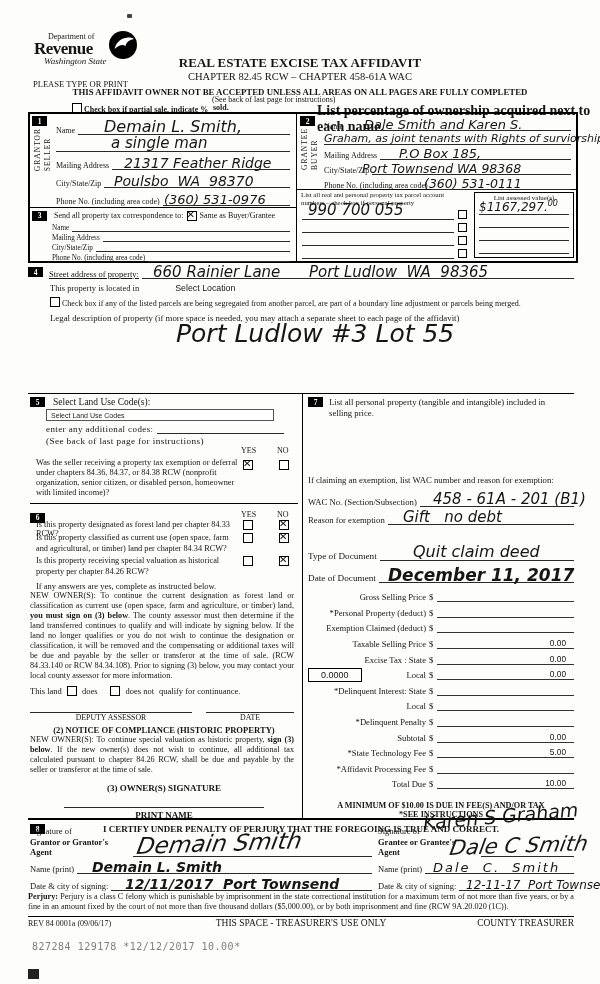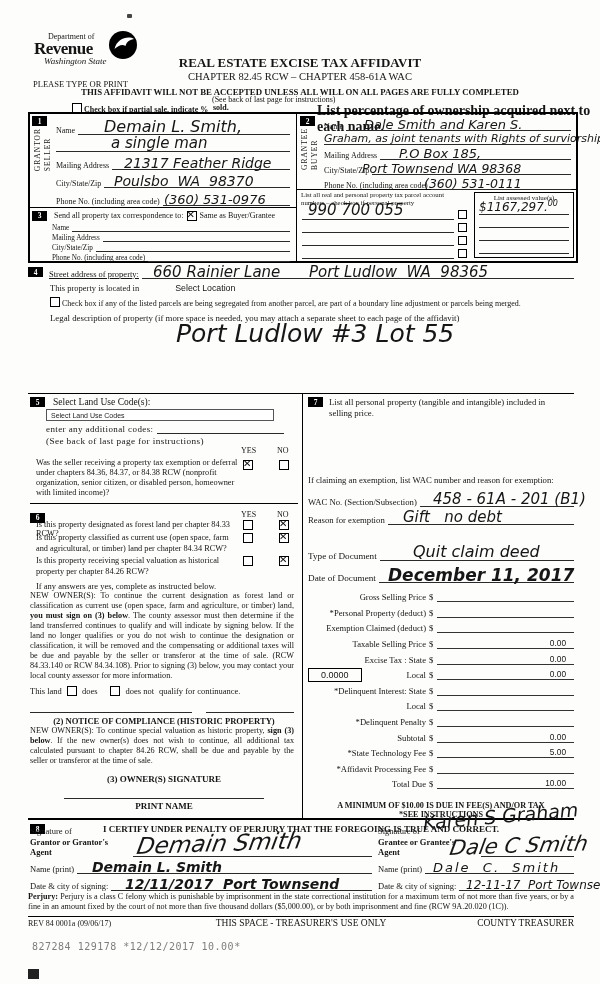--- a/index.html
+++ b/index.html
@@ -57,21 +57,21 @@
     </div>
   </div>
 
   <div class="abs ctr" style="left:150px;top:55px;width:300px;">
     <div class="b" style="font-size:13px;">REAL ESTATE EXCISE TAX AFFIDAVIT</div>
     <div style="font-size:10.5px;">CHAPTER 82.45 RCW – CHAPTER 458-61A WAC</div>
   </div>
 
 
   <div class="abs" style="left:33px;top:79px;font-size:8.5px;">PLEASE TYPE OR PRINT</div>
-  <div class="abs ctr b" style="left:30px;top:87px;width:540px;font-size:8.8px;">THIS AFFIDAVIT WILL NOT BE ACCEPTED UNLESS ALL WILL ON ALL PAGES ARE FULLY COMPLETED</div>
+  <div class="abs ctr b" style="left:30px;top:87px;width:540px;font-size:8.8px;">THIS AFFIDAVIT OWNER NOT BE ACCEPTED UNLESS ALL AREAS ON ALL PAGES ARE FULLY COMPLETED</div>
   <div class="abs" style="left:212px;top:95px;font-size:8px;">(See back of last page for instructions)</div>
 
   <div class="abs" style="left:72px;top:103px;font-size:8px;">
     <span class="cb"></span>
     <span class="b">Check box if partial sale, indicate %</span>
   </div>
   <div class="abs b" style="left:213px;top:103px;font-size:8px;">sold.</div>
   <div class="abs b" style="left:317px;top:103px;font-size:14px;">List percentage of ownership acquired next to each name.</div>
 
   <div class="abs" style="left:28px;top:112px;width:546px;height:147px;border:2px solid #000;">
@@ -286,20 +286,25 @@
           <span>does</span>
           <span class="cb" style="margin-left:8px;"></span>
           <span>does not</span>
           <span>qualify for continuance.</span>
         </div>
         <div style="display:flex;margin-top:16px;">
           <span class="line" style="width:162px;"></span>
           <span style="flex:0 0 14px;"></span>
           <span class="line" style="width:88px;"></span>
         </div>
+        <div style="display:flex;font-size:7.8px;">
+          <span class="ctr" style="width:162px;">DEPUTY ASSESSOR</span>
+          <span style="flex:0 0 14px;"></span>
+          <span class="ctr" style="width:88px;">DATE</span>
+        </div>
         <div class="b ctr" style="margin-top:3px;font-size:8.6px;">(2) NOTICE OF COMPLIANCE (HISTORIC PROPERTY)</div>
         <div class="jp" style="width:264px;font-size:8.2px;line-height:1.22;"><span>NEW OWNER(S): To continue special valuation as historic property, </span><span class="b">sign (3) below</span><span>. If the new owner(s) does not wish to continue, all additional tax calculated pursuant to chapter 84.26 RCW, shall be due and payable by the seller or transferor at the time of sale.</span></div>
         <div class="b ctr" style="margin-top:8px;font-size:9px;">(3)  OWNER(S) SIGNATURE</div>
         <div class="line" style="width:200px;margin:14px auto 0 auto;"></div>
         <div class="b ctr" style="margin-top:2px;font-size:9px;">PRINT NAME</div>
       </div>
     </div>
 
     <div class="abs" style="left:280px;top:3px;width:266px;">
       <div style="display:flex;">

